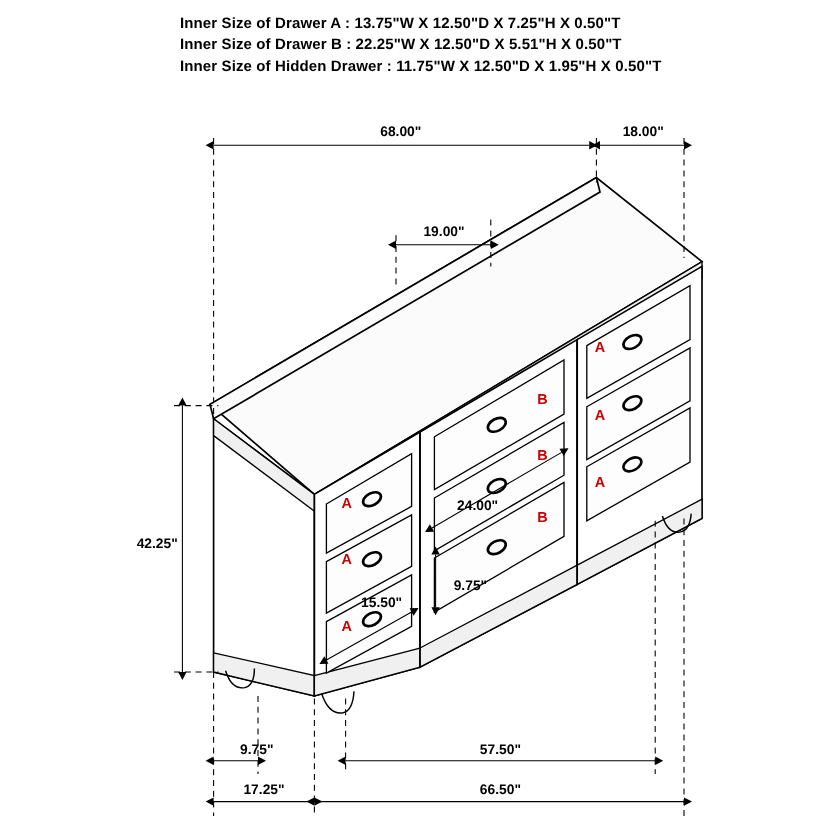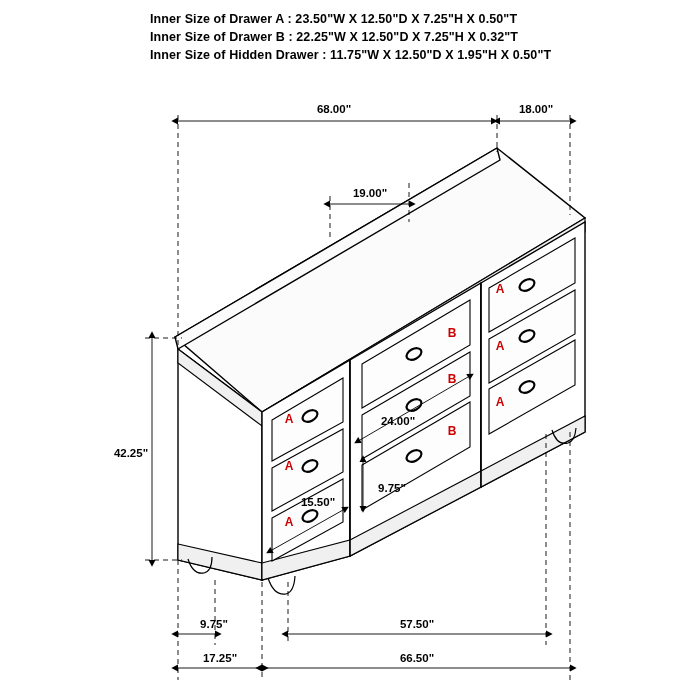--- a/index.html
+++ b/index.html
@@ -60,22 +60,22 @@
   .panel-fill { fill: #fdfdfd; stroke: #000000; stroke-width: 1.1; }
   .shade { fill: #f0f0f0; stroke: #000000; stroke-width: 1.1; }
   .pull { fill: none; stroke: #000000; stroke-width: 2.2; }
 </style>
 </head>
 <body>
 
 <div id="root">
 
   <div class="spec-block">
-    <div class="spec-line">Inner Size of Drawer A : 23.50"W X 12.50"D X 7.25"H X 0.50"T</div>
-    <div class="spec-line">Inner Size of Drawer B : 22.25"W X 12.50"D X 7.25"H X 0.32"T</div>
+    <div class="spec-line">Inner Size of Drawer A : 13.75"W X 12.50"D X 7.25"H X 0.50"T</div>
+    <div class="spec-line">Inner Size of Drawer B : 22.25"W X 12.50"D X 5.51"H X 0.50"T</div>
     <div class="spec-line">Inner Size of Hidden Drawer : 11.75"W X 12.50"D X 1.95"H X 0.50"T</div>
   </div>
 
   <svg class="diagram" viewBox="0 0 700 700">
     <defs>
       <marker id="arrL" markerWidth="9" markerHeight="9" refX="8" refY="4.5" orient="auto">
         <path d="M8,0.6 L0.6,4.5 L8,8.4 z" fill="#000000"></path>
       </marker>
       <marker id="arrR" markerWidth="9" markerHeight="9" refX="1" refY="4.5" orient="auto">
         <path d="M1,0.6 L8.4,4.5 L1,8.4 z" fill="#000000"></path>

